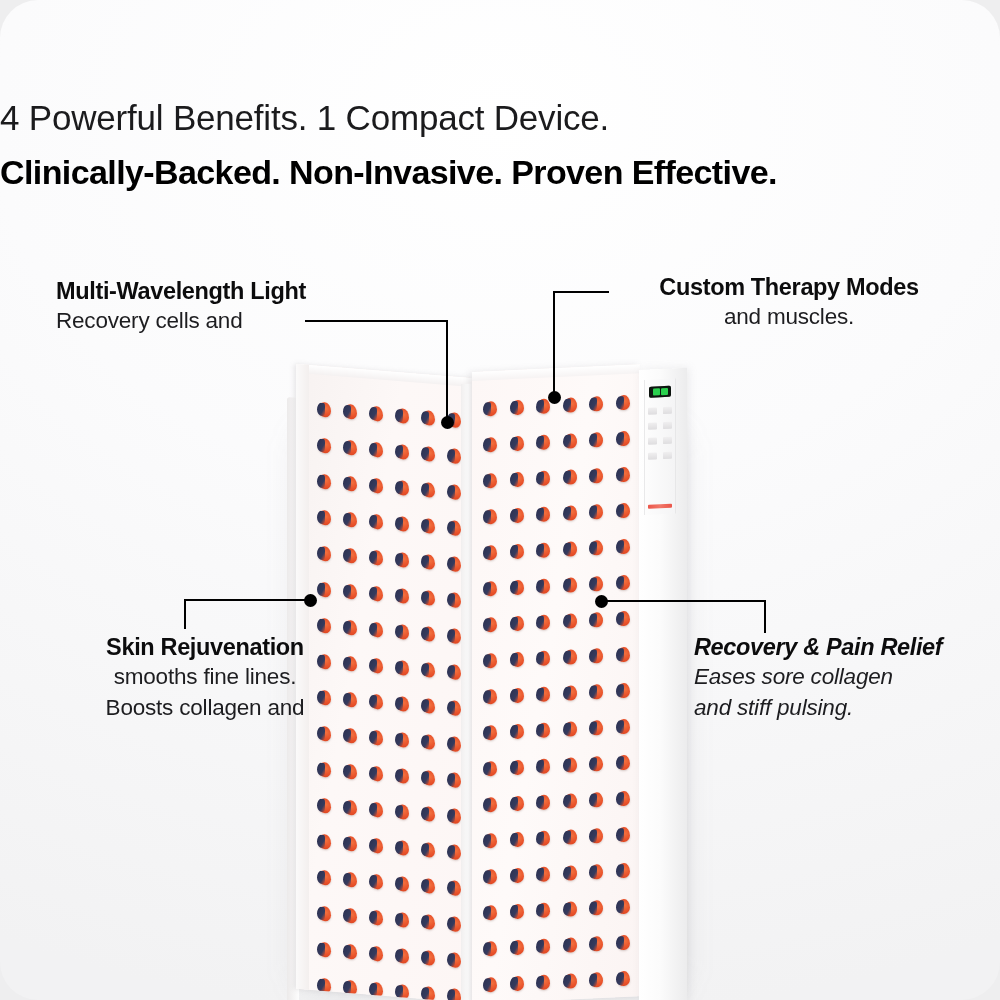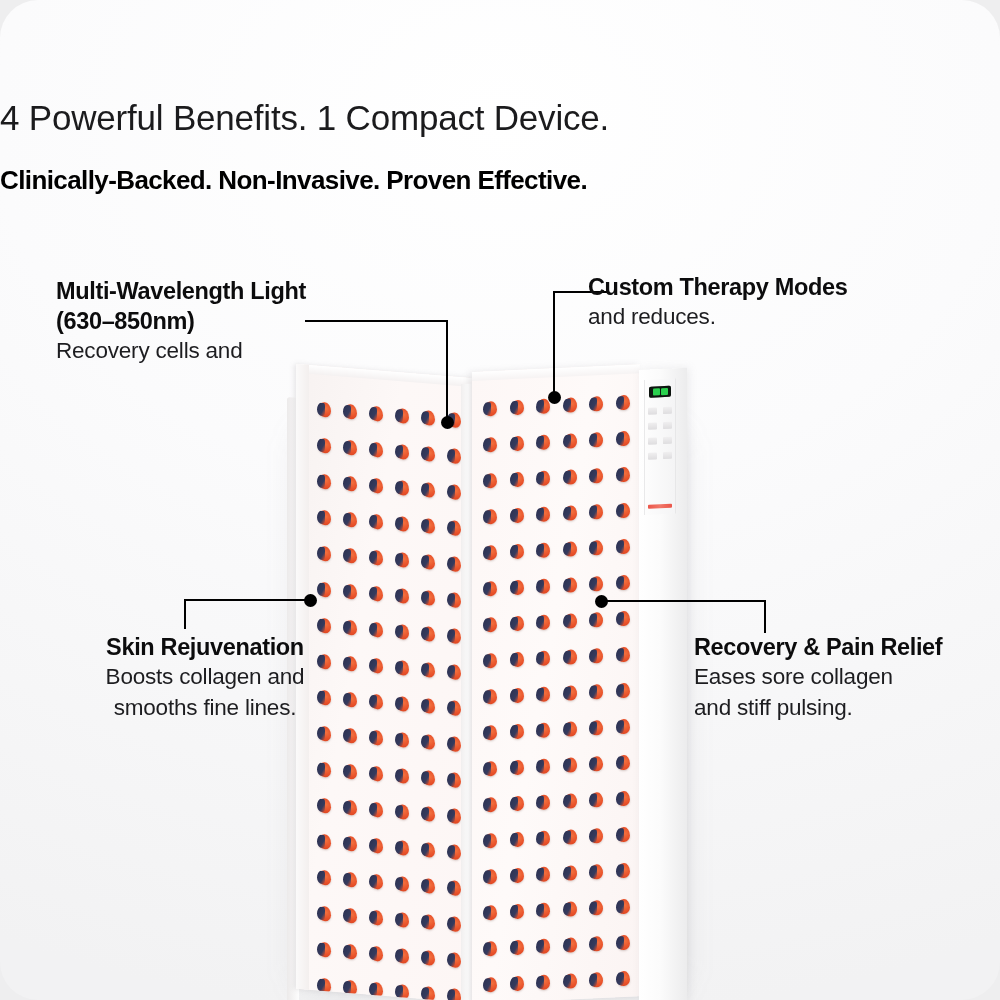--- a/index.html
+++ b/index.html
@@ -13,22 +13,22 @@
       radial-gradient(120% 90% at 50% 12%, #ffffff 0%, #fbfbfc 42%, #f2f2f3 100%);
   }
 
   
   #headings{position:absolute;left:0;top:95px;width:1000px;text-align:left;}
   .h-line1{
     font-size:35px;font-weight:400;color:#1b1b1d;letter-spacing:-0.2px;
     line-height:46px;white-space:nowrap;
   }
   .h-line2{
-    font-size:26px;font-weight:700;color:#000;letter-spacing:-0.6px;
-    line-height:48px;white-space:nowrap;margin-top:15px;
+    font-size:34px;font-weight:700;color:#000;letter-spacing:-0.6px;
+    line-height:48px;white-space:nowrap;margin-top:7px;
   }
 
   
   #device{position:absolute;left:0;top:0;width:1000px;height:1000px;}
 
   .shadowpad{
     position:absolute;filter:blur(16px);background:rgba(120,120,128,.17);
   }
 
   
@@ -119,23 +119,23 @@
     border-radius:60% 20% 30% 70%/60% 30% 40% 50%;
     background:linear-gradient(120deg,#2b3050 0%,#353b5e 65%,rgba(53,59,94,0) 100%);
   }
 
   
   .callout{position:absolute;}
   .c-title{font-size:23.5px;font-weight:700;color:#0c0c0d;letter-spacing:-0.35px;line-height:30px;}
   .c-body{font-size:22.5px;font-weight:400;color:#1d1d20;letter-spacing:-0.2px;line-height:30.5px;}
 
   #c1{left:56px;top:276px;width:400px;}
-  #c2{left:588px;top:272px;width:370px;}
+  #c2{left:604px;top:272px;width:370px;text-align:center;}
   #c3{left:40px;top:632px;width:330px;text-align:center;}
-  #c4{left:694px;top:632px;width:300px;}
+  #c4{left:694px;top:632px;width:300px;font-style:italic;}
 
   
   .lineH,.lineV{position:absolute;background:#000;}
   .lineH{height:2.2px;}
   .lineV{width:2.2px;}
   .dot{position:absolute;width:13px;height:13px;border-radius:50%;background:#000;}
 </style>
 </head>
 <body>
 
@@ -403,33 +403,32 @@
   <div class="lineV" style="left:184px;top:600px;height:29px;"></div>
   <div class="lineH" style="left:184px;top:599px;width:128px;"></div>
   <div class="dot" style="left:304px;top:594px;"></div>
 
   <div class="dot" style="left:595px;top:595px;"></div>
   <div class="lineH" style="left:604px;top:600px;width:162px;"></div>
   <div class="lineV" style="left:764px;top:600px;height:33px;"></div>
 
   <div class="callout" id="c1">
     <div class="c-title">Multi-Wavelength Light</div>
-    <div class="c-title">(630–850nm)</div>
     <div class="c-body">Recovery cells and</div>
   </div>
 
   <div class="callout" id="c2">
     <div class="c-title">Custom Therapy Modes</div>
-    <div class="c-body">and reduces.</div>
+    <div class="c-body">and muscles.</div>
   </div>
 
   <div class="callout" id="c3">
     <div class="c-title">Skin Rejuvenation</div>
+    <div class="c-body">smooths fine lines.</div>
     <div class="c-body">Boosts collagen and</div>
-    <div class="c-body">smooths fine lines.</div>
   </div>
 
   <div class="callout" id="c4">
     <div class="c-title">Recovery &amp; Pain Relief</div>
     <div class="c-body">Eases sore collagen</div>
     <div class="c-body">and stiff pulsing.</div>
   </div>
 
 </div>
 

